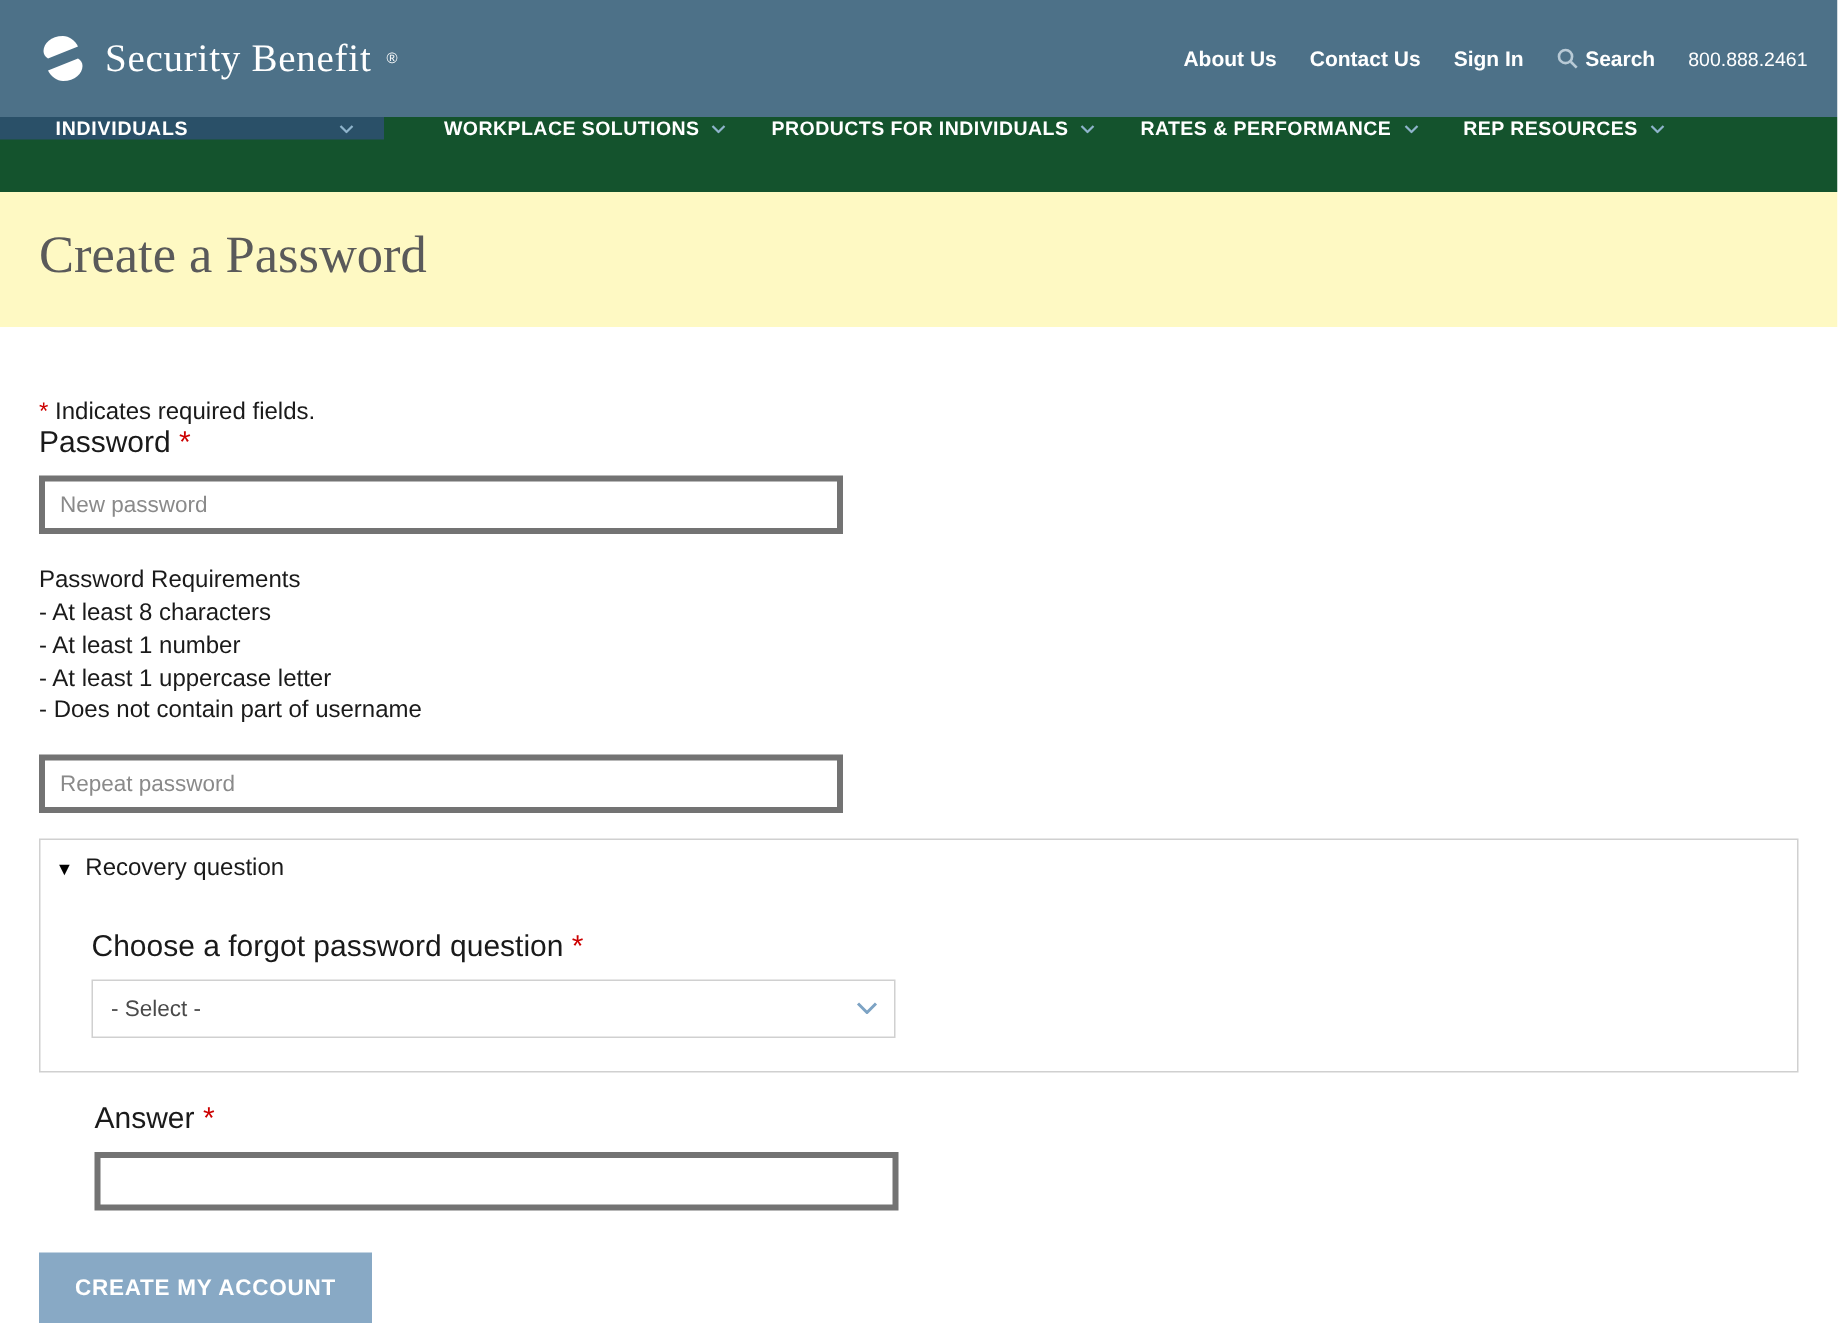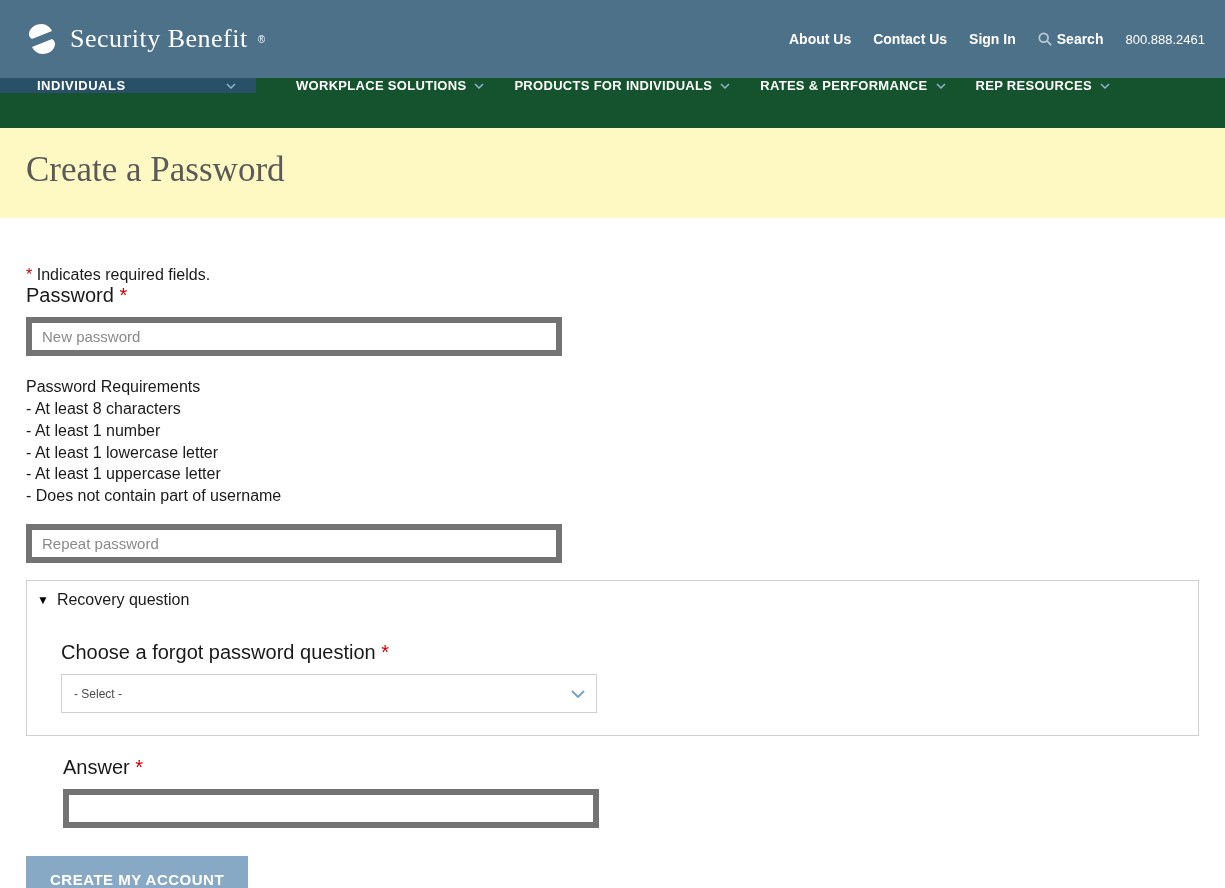--- a/index.html
+++ b/index.html
@@ -133,21 +133,21 @@
       color: #cc0000;
     }
     .field-label {
       font-size: 20px;
       color: #1a1a1a;
       margin-bottom: 10px;
     }
     .text-input {
       width: 536px;
       height: 39px;
-      border: 6px solid #737373;
+      border: 4px solid #737373;
       padding: 0 10px;
       font-size: 15px;
       color: #1a1a1a;
     }
     .text-input::placeholder {
       color: #8a8a8a;
     }
     .requirements {
       margin-top: 20px;
       margin-bottom: 18px;
@@ -192,21 +192,21 @@
     }
     .select-box {
       width: 100%;
       height: 39px;
       border: 1px solid #d0d0d0;
       background: #ffffff;
       padding: 0 12px;
       display: flex;
       align-items: center;
       cursor: pointer;
-      font-size: 12px;
+      font-size: 15px;
       color: #4a4a4a;
     }
     .select-chev {
       position: absolute;
       right: 12px;
       top: 50%;
       transform: translateY(-50%);
       pointer-events: none;
     }
     .answer-section {
@@ -301,21 +301,20 @@
 
   <div class="field-label">
     <span>Password</span> <span class="req-star">*</span>
   </div>
   <input type="password" class="text-input" placeholder="New password" style="">
 
   <div class="requirements">
     <div class="req-title">Password Requirements</div>
     <div class="req-line">- At least 8 characters</div>
     <div class="req-line">- At least 1 number</div>
-    <div class="req-line">- At least 1 lowercase letter</div>
     <div class="req-line">- At least 1 uppercase letter</div>
     <div class="req-line">- Does not contain part of username</div>
   </div>
 
   <input type="password" class="text-input" placeholder="Repeat password" style="">
 
   <div class="recovery-box">
     <div class="recovery-header">
       <span class="disclosure-tri">▼</span>
       <span class="recovery-title">Recovery question</span>

